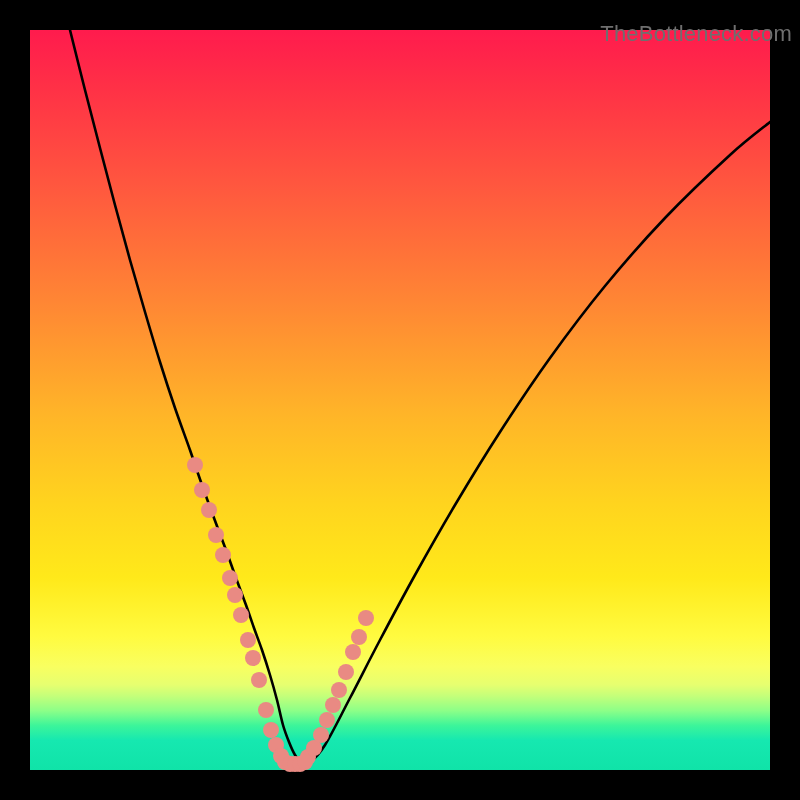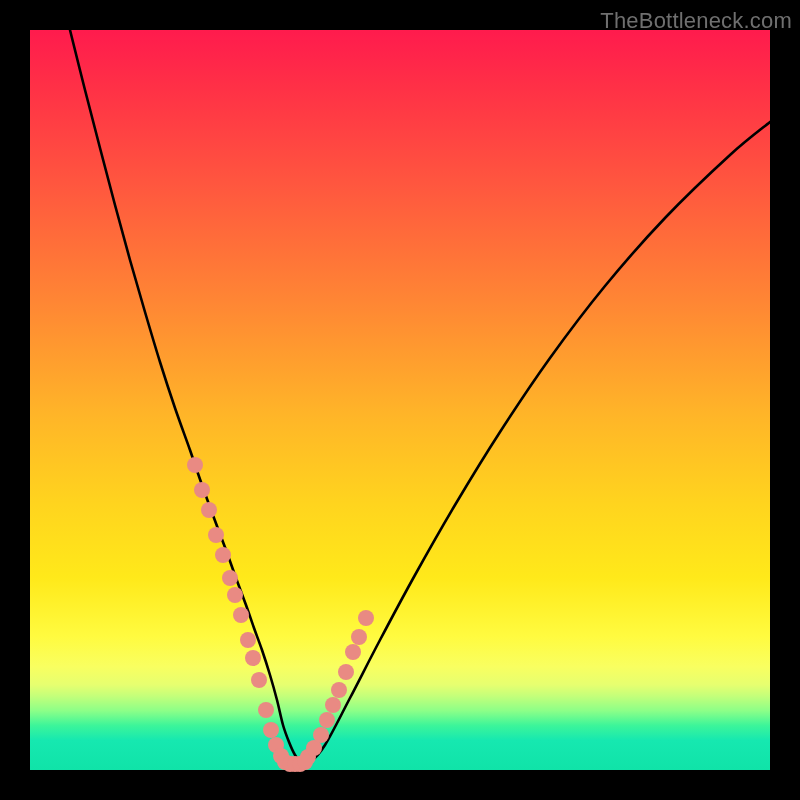--- a/index.html
+++ b/index.html
@@ -39,21 +39,21 @@
       #e6ff70 88.5%,
       #c4ff7a 90%,
       #8cff88 92%,
       #3cf59a 94%,
       #16e8b0 96%,
       #10e3a8 100%
     );
   }
   .watermark {
     position: absolute;
-    top: 8px;
+    top: 21px;
     right: 8px;
     color: #6f6f6f;
     font-size: 22px;
     letter-spacing: 0.2px;
     user-select: none;
   }
   svg.curve {
     position: absolute;
     left: 0;
     top: 0;

